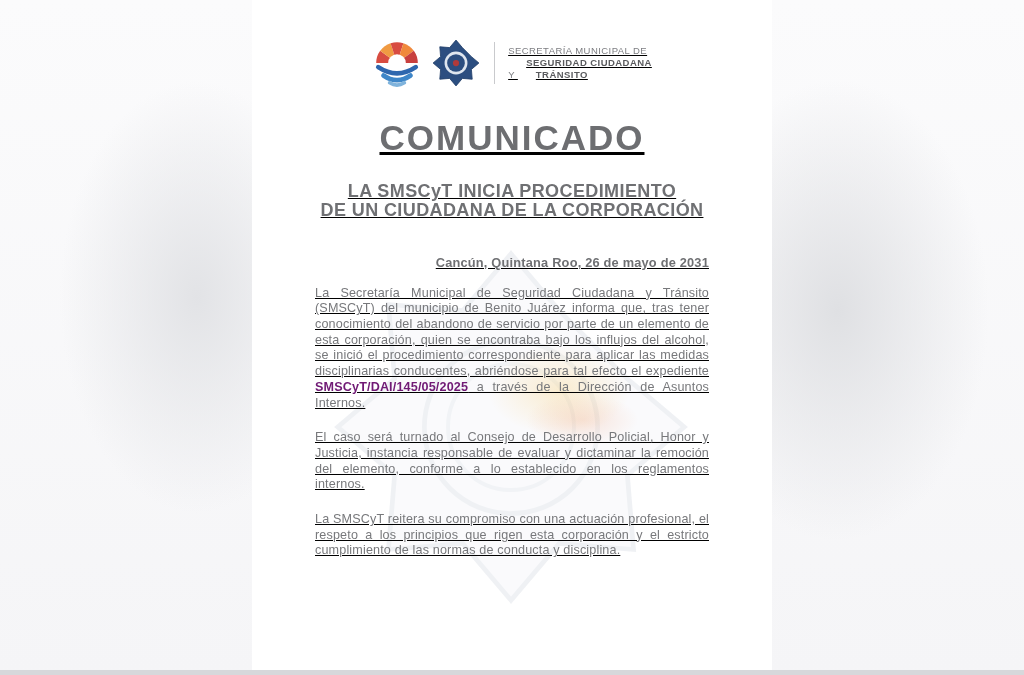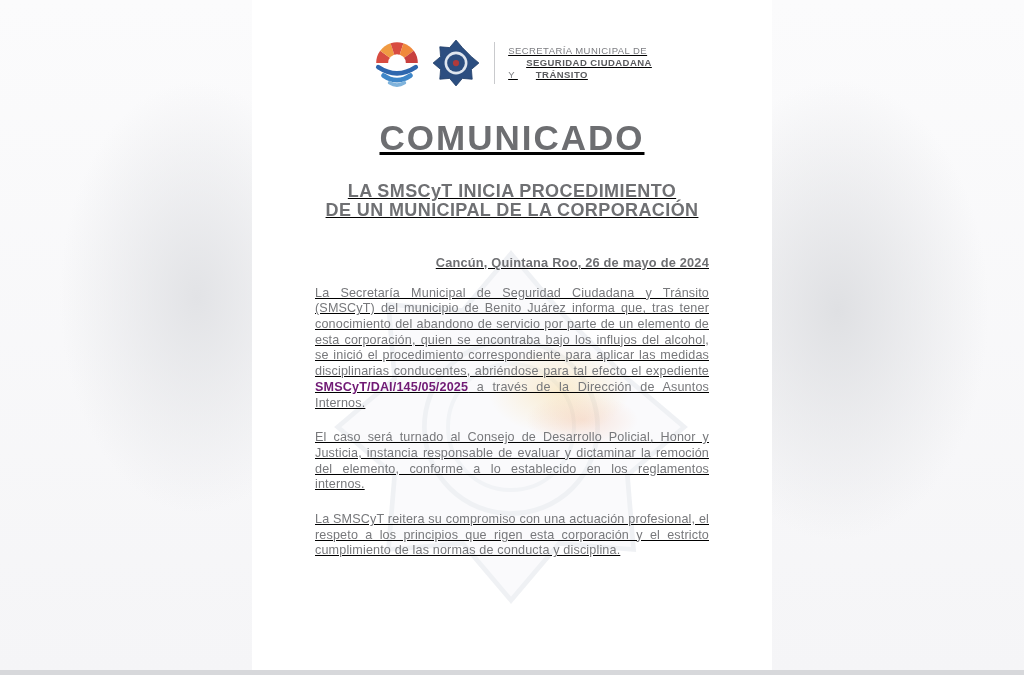--- a/index.html
+++ b/index.html
@@ -143,26 +143,26 @@
         <div>SECRETARÍA MUNICIPAL DE</div>
         <div class="bold">SEGURIDAD CIUDADANA</div>
         <div><span>Y </span><span class="bold">TRÁNSITO</span></div>
       </div>
     </div>
 
     <div class="doc-title">COMUNICADO</div>
 
     <div class="doc-subtitle">
       <div>LA SMSCyT INICIA PROCEDIMIENTO</div>
-      <div>DE UN MUNICIPAL DE LA CORPORACIÓN</div>
+      <div>DE UN CIUDADANA DE LA CORPORACIÓN</div>
     </div>
 
     <div class="body-col">
 
-      <div class="dateline">Cancún, Quintana Roo, 26 de mayo de 2024</div>
+      <div class="dateline">Cancún, Quintana Roo, 26 de mayo de 2031</div>
 
       <p class="paragraph"><span>La Secretaría Municipal de Seguridad Ciudadana y Tránsito (SMSCyT) del municipio de Benito Juárez informa que, tras tener conocimiento del abandono de servicio por parte de un elemento de esta corporación, quien se encontraba bajo los influjos del alcohol, se inició el procedimiento correspondiente para aplicar las medidas disciplinarias conducentes, abriéndose para tal efecto el expediente </span><span class="bold">SMSCyT/DAI/145/05/2025</span><span> a través de la Dirección de Asuntos Internos.</span></p>
 
       <p class="paragraph">El caso será turnado al Consejo de Desarrollo Policial, Honor y Justicia, instancia responsable de evaluar y dictaminar la remoción del elemento, conforme a lo establecido en los reglamentos internos.</p>
 
       <p class="paragraph">La SMSCyT reitera su compromiso con una actuación profesional, el respeto a los principios que rigen esta corporación y el estricto cumplimiento de las normas de conducta y disciplina.</p>
     </div>
 
   </div>
 </div>

